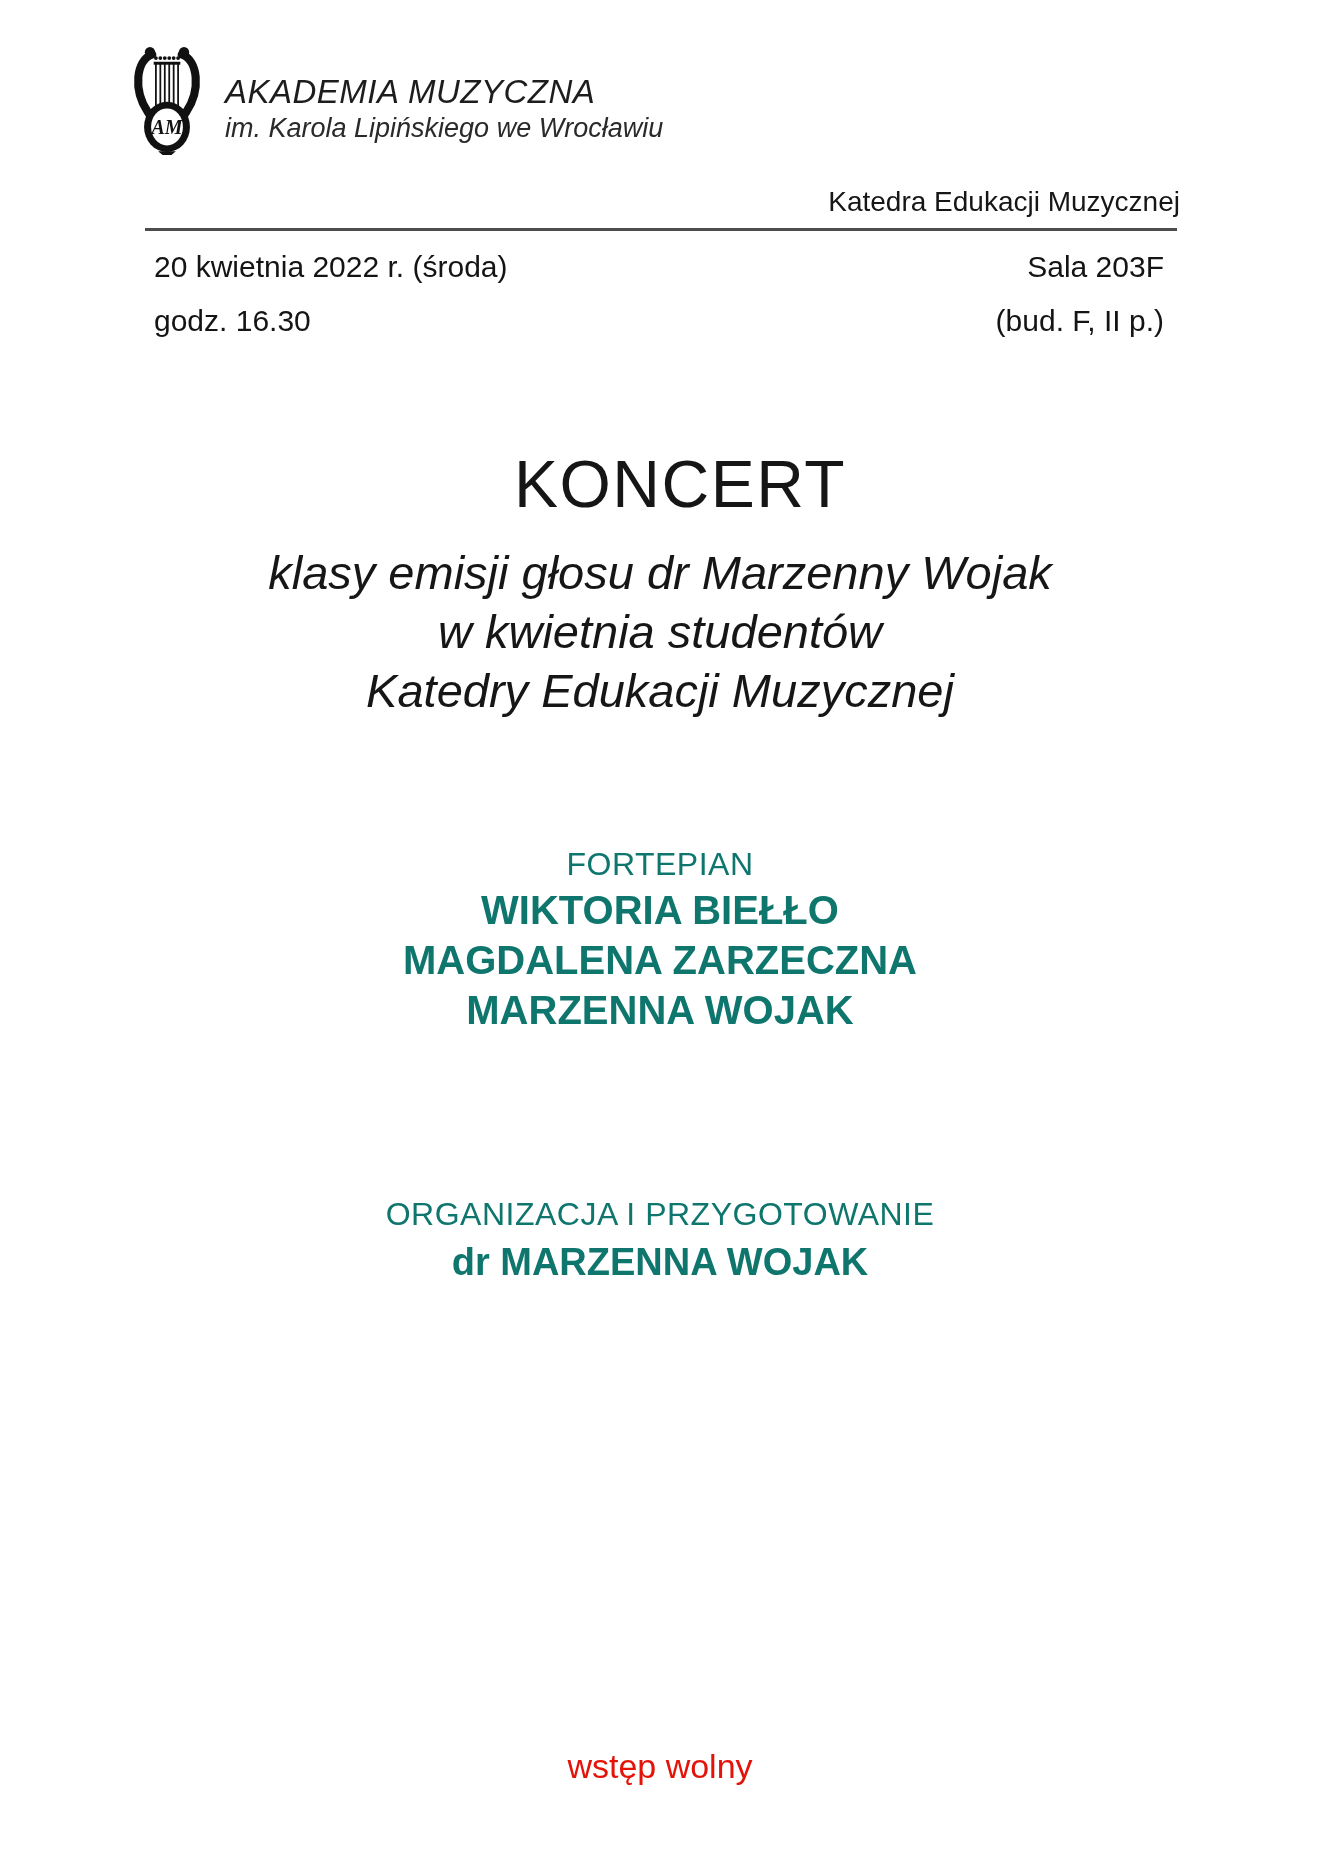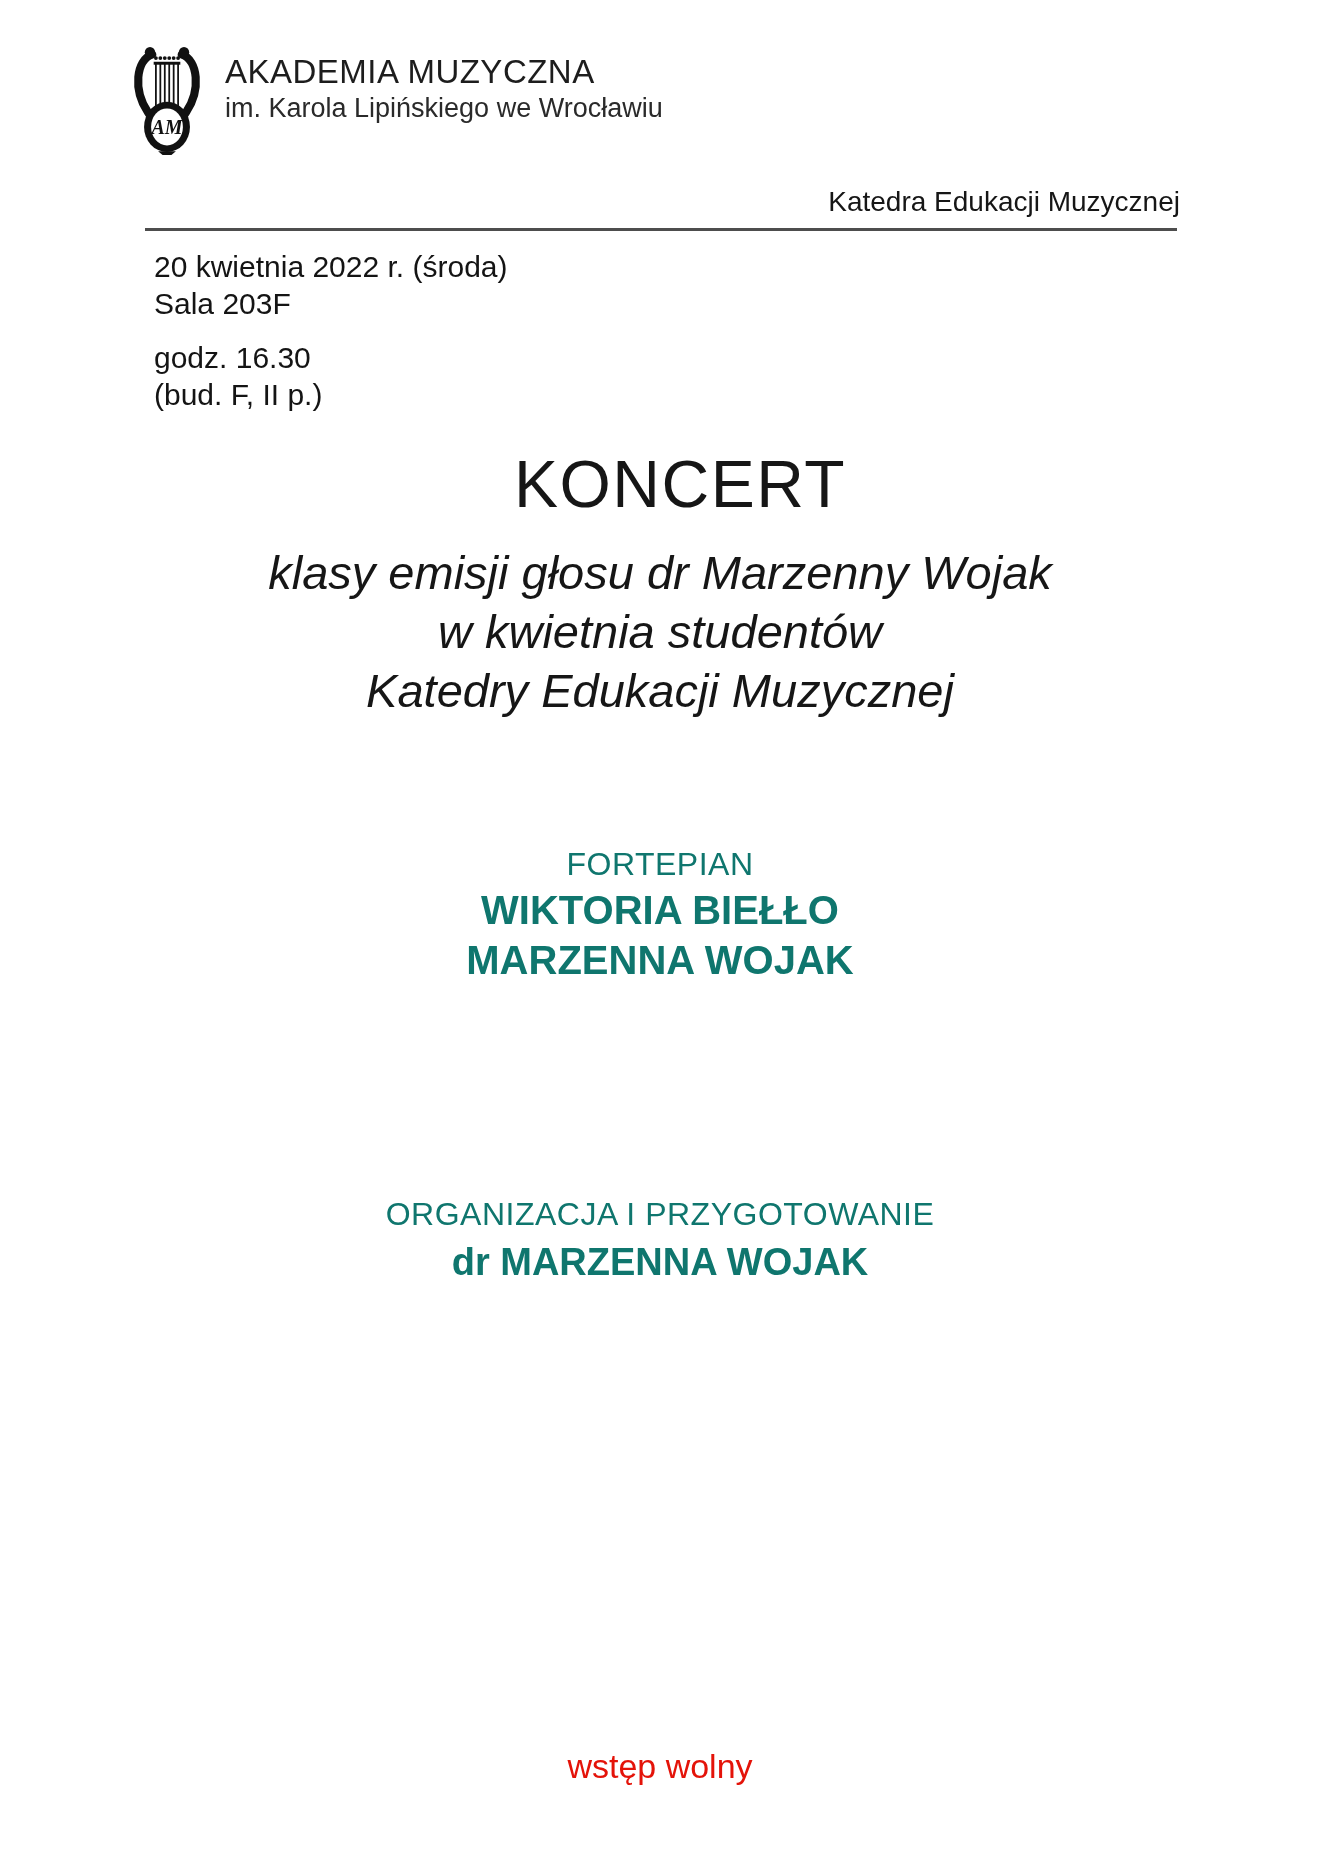--- a/index.html
+++ b/index.html
@@ -20,21 +20,21 @@
 
   
   .logo-row {
     position: absolute;
     left: 130px;
     top: 44px;
     display: flex;
     align-items: flex-start;
   }
   .lyre-svg { display: block; }
-  .logo-text { margin-left: 21px; margin-top: 8px; }
+  .logo-text { margin-left: 21px; margin-top: 28px; font-style: italic; }
   .org-name {
     font-size: 33px;
     line-height: 40px;
     letter-spacing: 0.5px;
     color: #1d1d1d;
     white-space: nowrap;
   }
   .org-sub {
     font-size: 27px;
     line-height: 32px;
@@ -67,21 +67,20 @@
     left: 154px;
     right: 156px;
     font-size: 30px;
     line-height: 37px;
     color: #141414;
   }
   .info-row {
     display: flex;
     justify-content: space-between;
     margin-bottom: 17px;
-    flex-direction: column;
   }
 
   
   .title {
     position: absolute;
     top: 446px;
     left: 0;
     width: 100%;
     margin: 0;
     text-align: center;
@@ -211,20 +210,21 @@
   <div class="subtitle">
     <div>klasy emisji głosu dr Marzenny Wojak</div>
     <div>w kwietnia studentów</div>
     <div>Katedry Edukacji Muzycznej</div>
   </div>
 
   <div class="section piano-section">
     <div class="section-heading">FORTEPIAN</div>
     <div class="names">
       <div class="name-line">WIKTORIA BIEŁŁO</div>
+      <div class="name-line">MAGDALENA ZARZECZNA</div>
       <div class="name-line">MARZENNA WOJAK</div>
     </div>
   </div>
 
   <div class="section org-section">
     <div class="section-heading">ORGANIZACJA I PRZYGOTOWANIE</div>
     <div class="organizer">dr MARZENNA WOJAK</div>
   </div>
 
 

